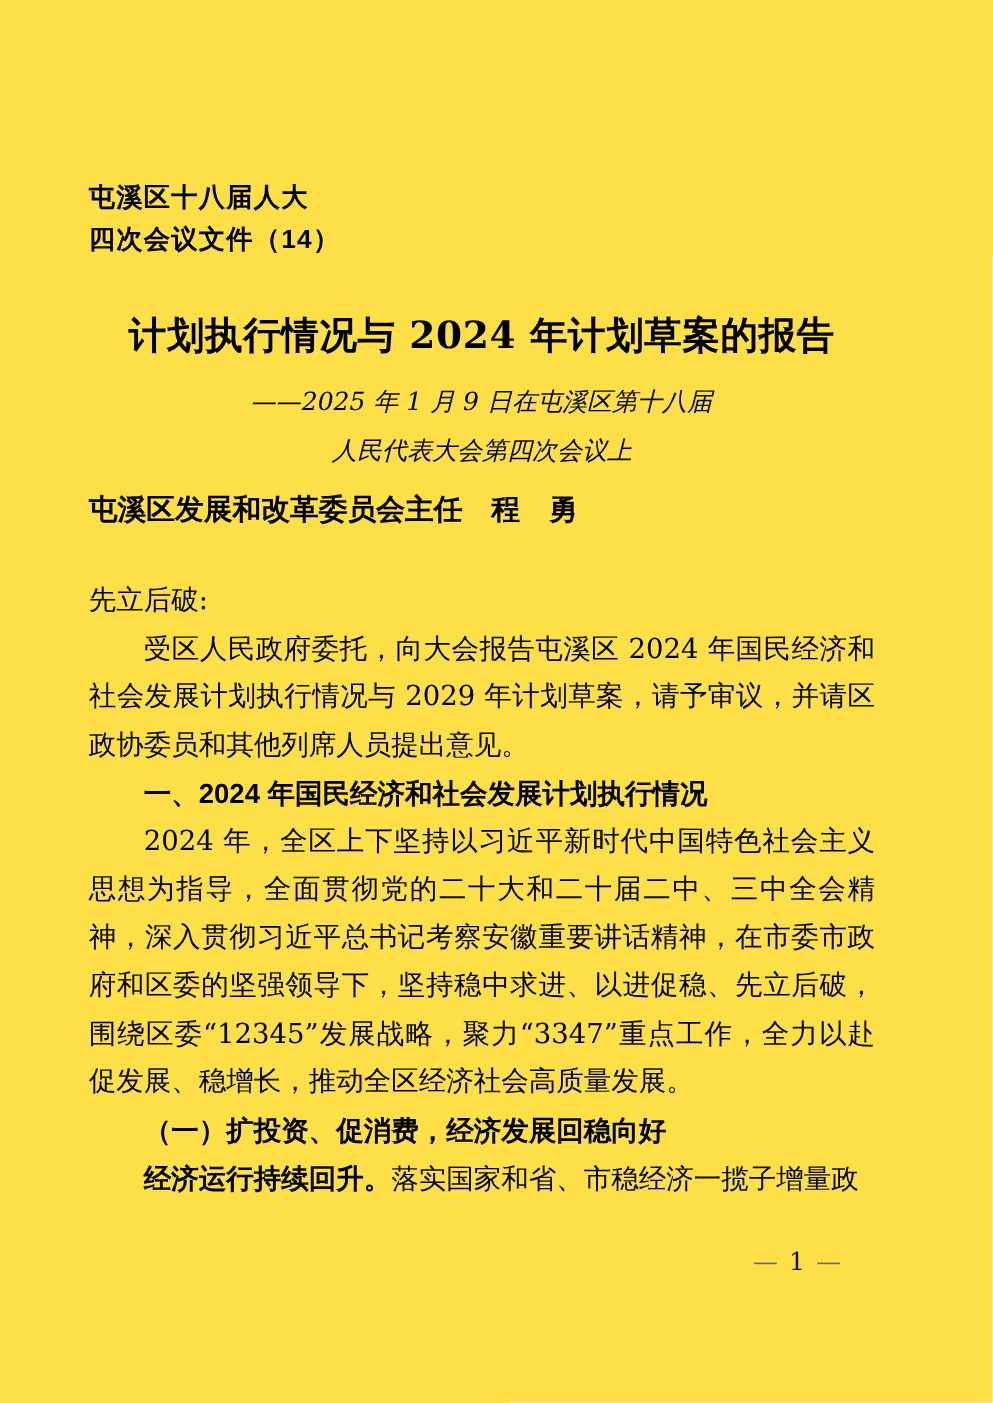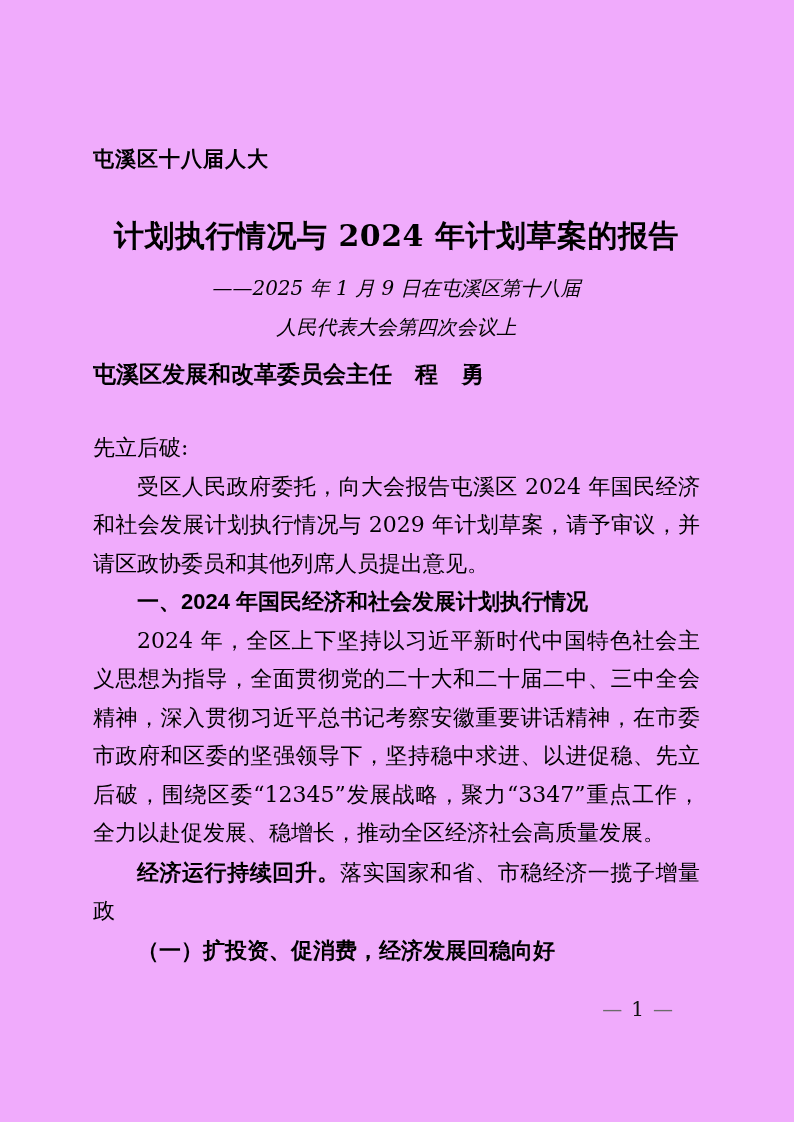--- a/index.html
+++ b/index.html
@@ -5,24 +5,24 @@
   html, body {
     margin: 0;
     padding: 0;
     background: #ffffff;
   }
   .page {
     position: relative;
     width: 794px;
     height: 1122px;
     margin: 0 auto;
-    background: #f0abfc;
+    background: #fde047;
     color: #000000;
     box-sizing: border-box;
-    padding: 142px 94px 0 93px;
+    padding: 142px 94px 0 71px;
     overflow: hidden;
   }
   
   .doc-header {
     font-family: "Liberation Sans", "DejaVu Sans", sans-serif;
     font-weight: bold;
     font-size: 21px;
     line-height: 33px;
     letter-spacing: 1px;
   }
@@ -93,37 +93,38 @@
     margin: 0 9px;
   }
 </style>
 </head>
 <body>
 
 <div class="page">
 
   <div class="doc-header">
     <div>屯溪区十八届人大</div>
+    <div>四次会议文件（14）</div>
   </div>
 
   <div class="doc-title">
     <div>计划执行情况与 2024 年计划草案的报告</div>
   </div>
 
   <div class="doc-subtitle">
     <div>——2025 年 1 月 9 日在屯溪区第十八届</div>
     <div>人民代表大会第四次会议上</div>
   </div>
 
   <div class="doc-presenter">屯溪区发展和改革委员会主任　程　勇</div>
 
   <div class="doc-body">
     <p>先立后破:</p>
     <p class="indent">受区人民政府委托，向大会报告屯溪区 2024 年国民经济和社会发展计划执行情况与 2029 年计划草案，请予审议，并请区政协委员和其他列席人员提出意见。</p>
     <p class="indent heading-sans">一、2024 年国民经济和社会发展计划执行情况</p>
     <p class="indent">2024 年，全区上下坚持以习近平新时代中国特色社会主义思想为指导，全面贯彻党的二十大和二十届二中、三中全会精神，深入贯彻习近平总书记考察安徽重要讲话精神，在市委市政府和区委的坚强领导下，坚持稳中求进、以进促稳、先立后破，围绕区委“12345”发展战略，聚力“3347”重点工作，全力以赴促发展、稳增长，推动全区经济社会高质量发展。</p>
+    <p class="indent heading-kai-bold">（一）扩投资、促消费，经济发展回稳向好</p>
     <p class="indent"><span class="lead-bold">经济运行持续回升。</span><span>落实国家和省、市稳经济一揽子增量政</span></p>
-    <p class="indent heading-kai-bold">（一）扩投资、促消费，经济发展回稳向好</p>
   </div>
 
   <div class="page-number"><span class="dash">—</span><span>1</span><span class="dash">—</span></div>
 
 </div>
 
 </body></html>

